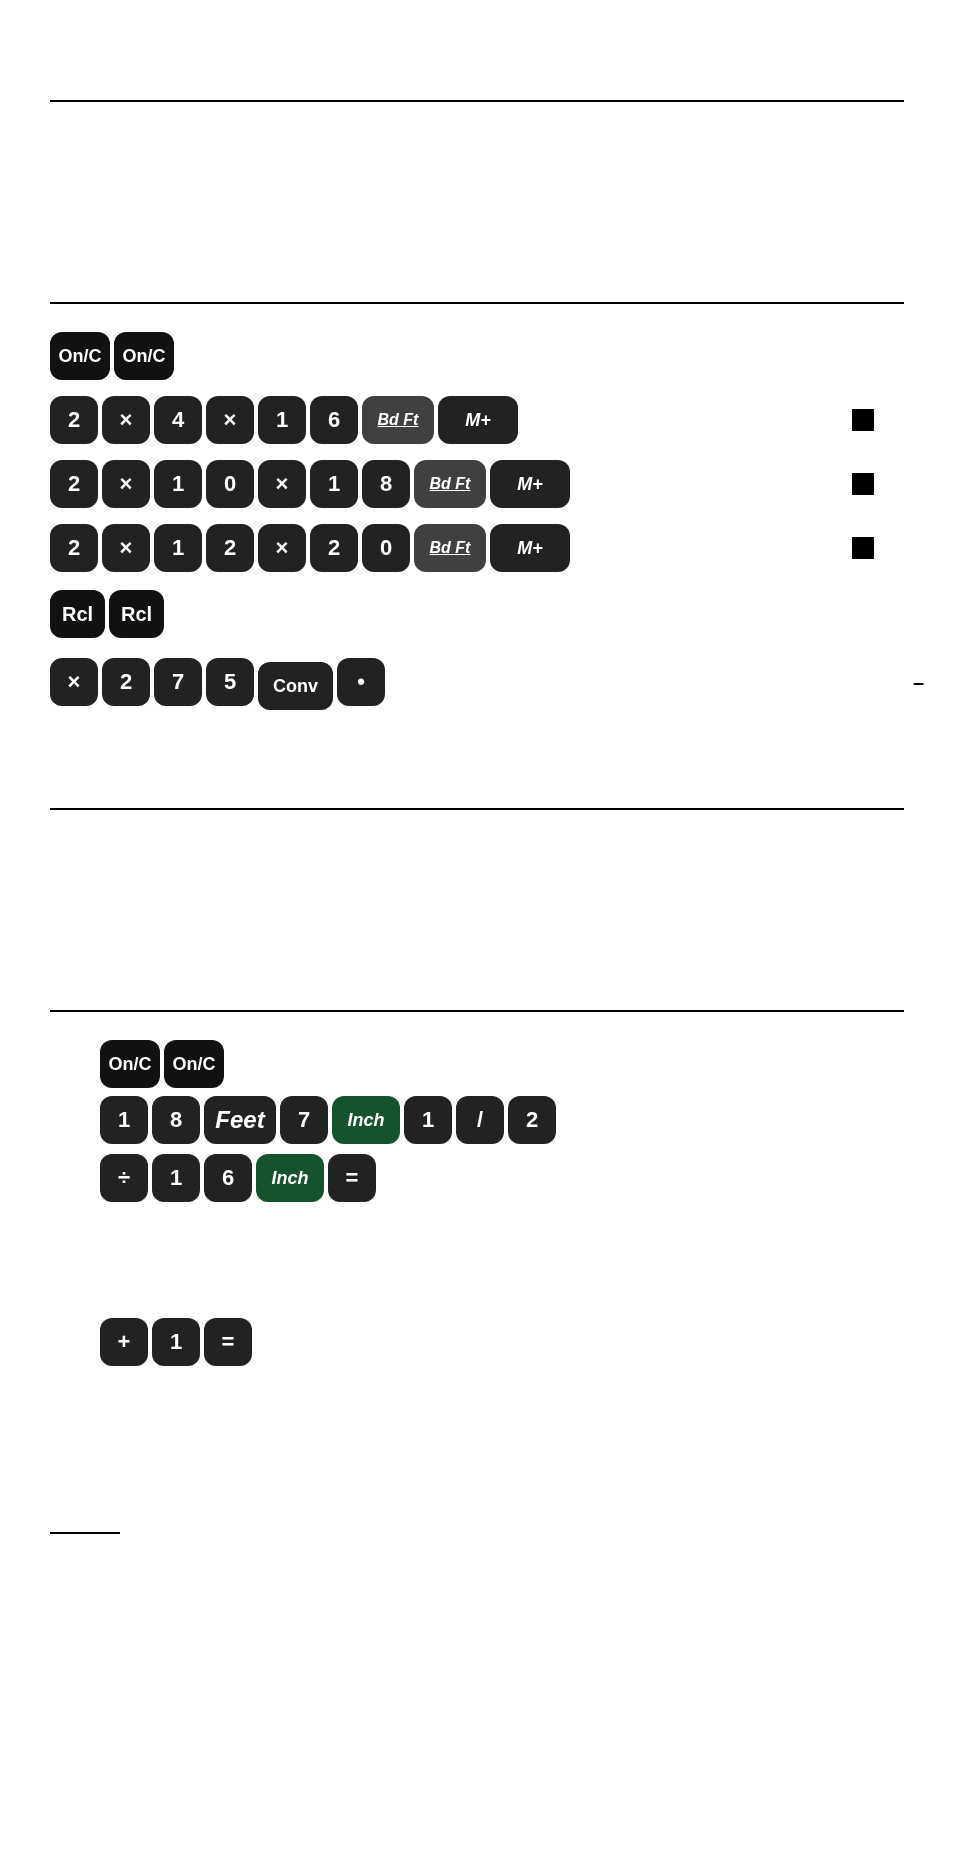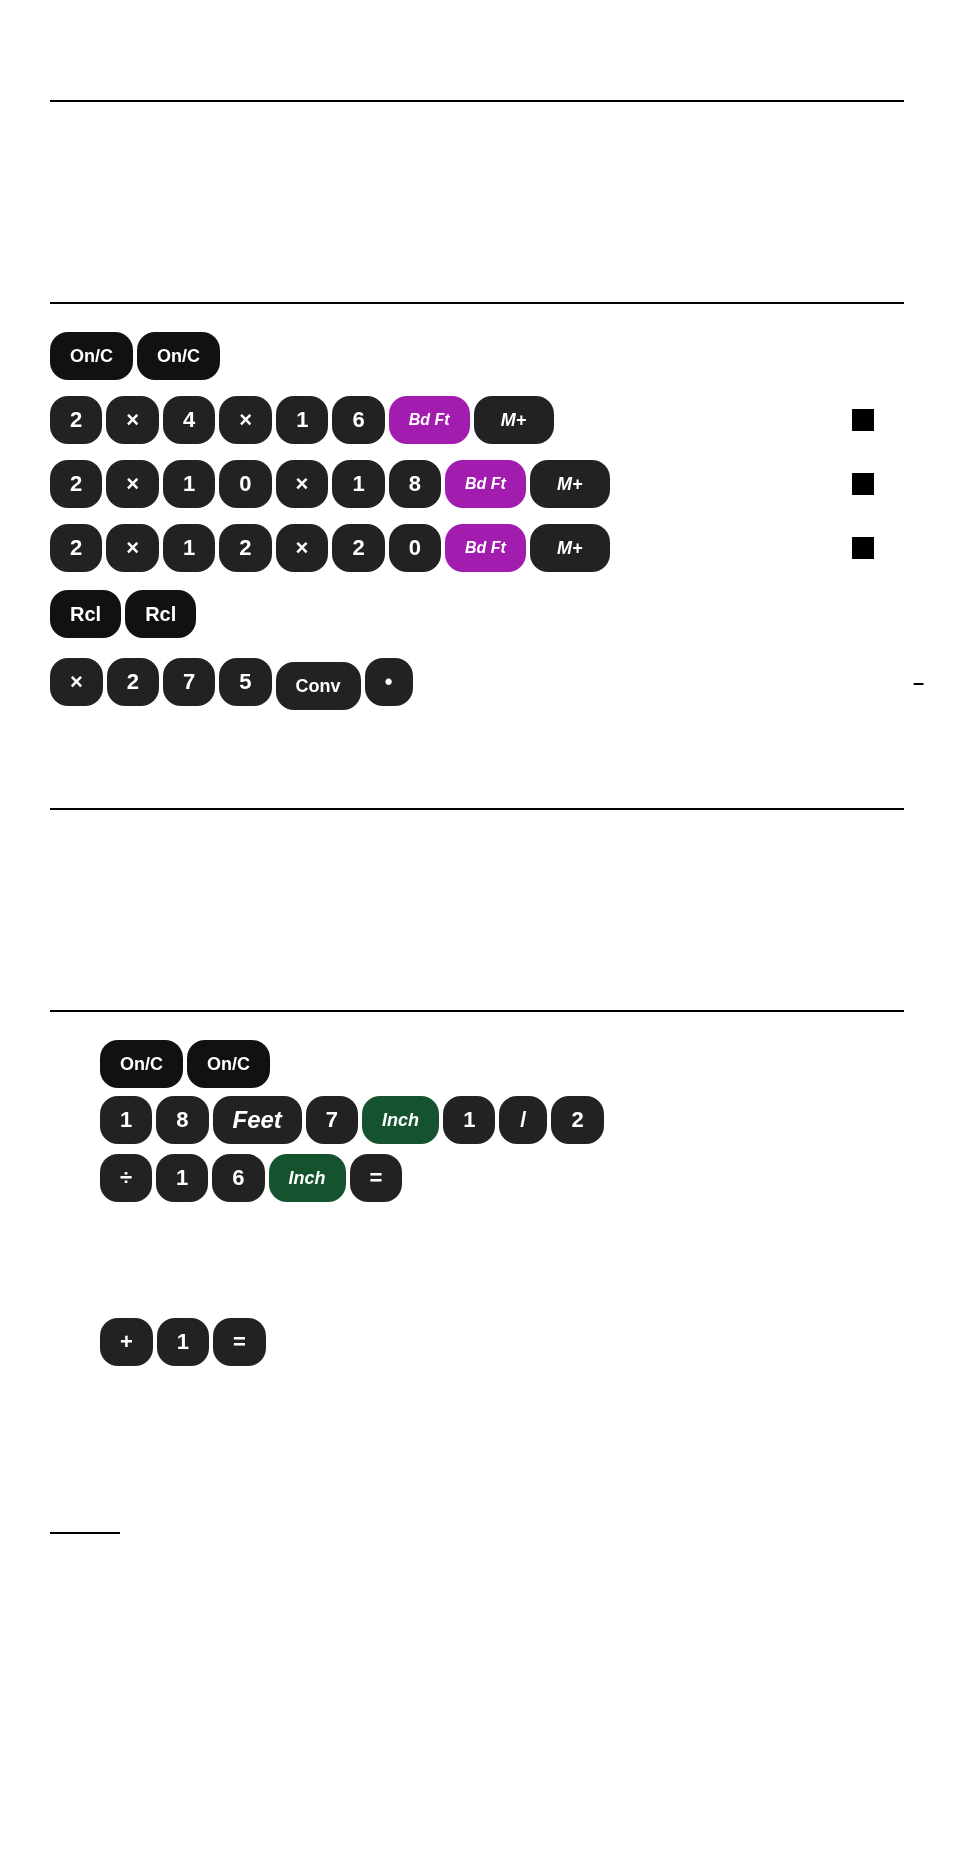--- a/index.html
+++ b/index.html
@@ -34,27 +34,27 @@
       gap: 4px;
       margin: 8px 0;
     }
 
     .calc-btn {
       display: inline-flex;
       align-items: center;
       justify-content: center;
       min-width: 48px;
       min-height: 48px;
-      border-radius: 18px;
+      border-radius: 12px;
       font-weight: bold;
       font-size: 22px;
       color: #fff;
       background: #222;
       border: none;
-      padding: 4px 20px;
+      padding: 4px 0;
       cursor: pointer;
       font-style: normal;
     }
 
     .calc-btn.wide {
       min-width: 80px;
       font-size: 18px;
       font-style: italic;
     }
 
@@ -85,24 +85,25 @@
     }
 
     .calc-btn.inch {
       background: #14532d;
       font-size: 18px;
       min-width: 68px;
       font-style: italic;
     }
 
     .calc-btn.bdf {
-      background: #a21caf;
+      background: #404040;
       font-size: 16px;
       min-width: 72px;
       font-style: italic;
+      text-decoration: underline;
     }
 
     .square-indicator {
       position: absolute;
       right: 30px;
       width: 22px;
       height: 22px;
       background: #000;
     }
 

